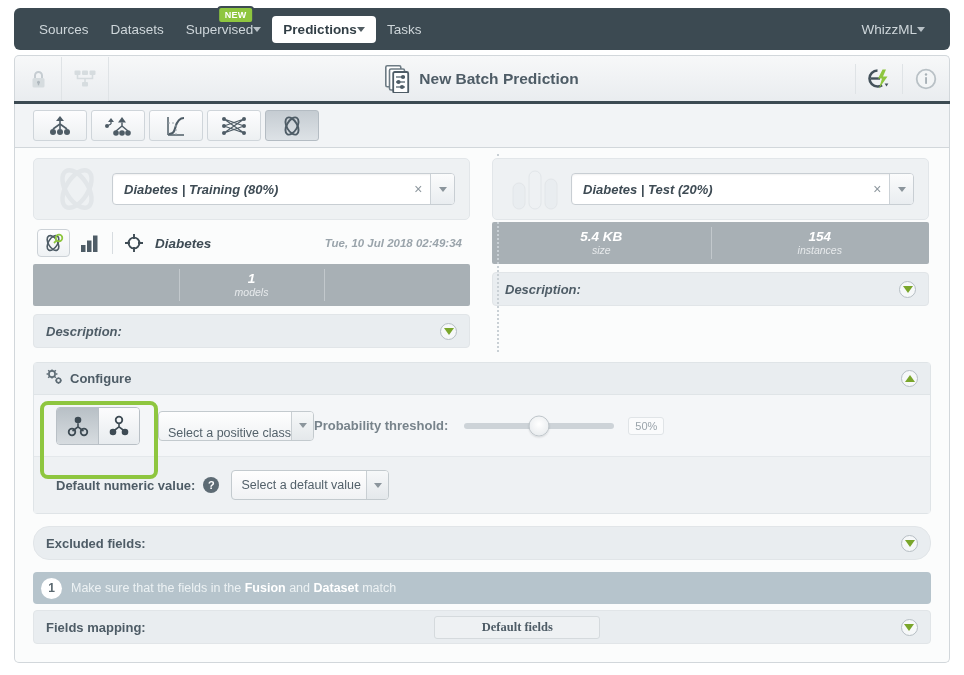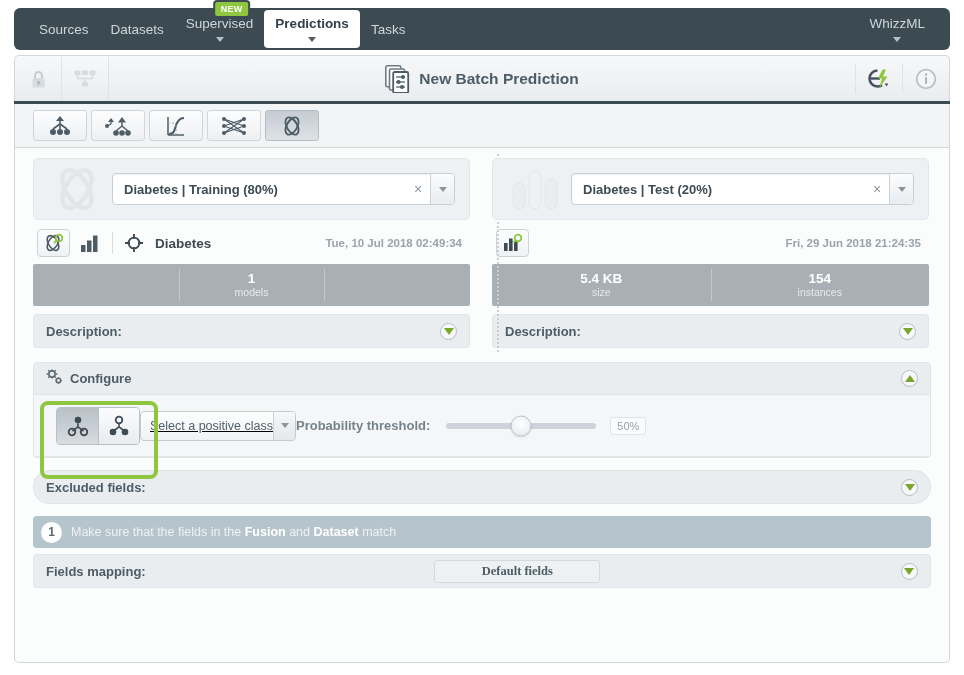--- a/index.html
+++ b/index.html
@@ -16,22 +16,22 @@
     position: absolute; left: 0; top: 0; width: 964px; height: 51px;
     background: #ffffff; padding: 8px 14px 0 14px;
   }
   .topnav {
     height: 42px; background: #3c4a52; border-radius: 6px;
     display: flex; align-items: center; padding: 0 14px;
     position: relative;
   }
   .nav-item {
     color: #ced6da; font-size: 13.5px; padding: 6px 11px;
-    display: flex; align-items: center; gap: 6px; cursor: pointer;
-    white-space: nowrap; position: relative; flex-direction: column;
+    display: flex; align-items: center; cursor: pointer;
+    white-space: nowrap; position: relative;
   }
   .nav-item.active {
     background: #ffffff; color: #323f46; border-radius: 4px;
     font-weight: bold;
   }
   .caret-down {
     width: 0; height: 0; border-left: 4px solid transparent;
     border-right: 4px solid transparent; border-top: 5px solid currentColor;
     display: inline-block; opacity: .85;
   }
@@ -89,21 +89,21 @@
   }
 
   
   .canvas {
     position: absolute; left: 14px; top: 148px; width: 936px; height: 515px;
     background: #fbfcfc; border: 1px solid #d2d7db; border-top: none;
     border-radius: 0 0 5px 5px; overflow: hidden;
   }
 
   
-  .panels { display: flex; padding: 10px 18px 0 18px; position: relative; }
+  .panels { display: flex; padding: 10px 18px 0 18px; position: relative; font-style: italic; }
   .panel { width: 437px; }
   .panel-divider {
     position: absolute; left: 482px; top: 6px; width: 0; height: 198px;
     border-left: 2px dotted #c9d0d5;
   }
 
   .sel-row {
     background: #eef1f3; border: 1px solid #e2e6e9; border-radius: 5px;
     height: 62px; display: flex; align-items: center; padding: 0 14px;
     position: relative; overflow: hidden;
@@ -208,23 +208,23 @@
     width: 41px; display: flex; align-items: center; justify-content: center;
     cursor: pointer;
     background: linear-gradient(to bottom,#fcfcfd,#e8ecef);
   }
   .seg-btn.on {
     background: linear-gradient(to bottom,#b8c0c6,#d7dce0);
   }
   .seg-btn + .seg-btn { border-left: 1px solid #b9c0c6; }
 
   .sel2 {
-    display: flex; height: 30px; width: 156px;
+    margin-left: 18px; display: flex; height: 30px; width: 156px;
     background: linear-gradient(to bottom,#fefefe,#f0f2f4);
-    border: 1px solid #c3cace; border-radius: 4px; align-items: center; text-decoration: underline;
+    border: 1px solid #c3cace; border-radius: 4px; align-items: flex-end;
   }
   .sel2-val { flex: 1; font-size: 12.5px; color: #53616a; padding-left: 9px;
               white-space: nowrap; }
   .sel2-arrow {
     width: 22px; height: 28px; border-left: 1px solid #c9cfd3;
     background: linear-gradient(to bottom,#f6f8f9,#e4e8eb);
     display: flex; align-items: center; justify-content: center;
     border-radius: 0 3px 3px 0; cursor: pointer;
   }
 
@@ -531,32 +531,20 @@
         </div>
         <div class="combo">
           <span class="combo-val">Diabetes | Test (20%)</span>
           <span class="combo-x">×</span>
           <span class="combo-arrow">
             <span class="arw"></span>
           </span>
         </div>
       </div>
 
-      <div class="meta-row">
-        <div class="meta-btn">
-          <svg width="22" height="20" viewBox="0 0 22 20">
-            <rect x="2" y="10" width="3.6" height="8" fill="#3e4b54"></rect>
-            <rect x="7" y="5.5" width="3.6" height="12.5" fill="#3e4b54"></rect>
-            <rect x="12" y="8" width="3.6" height="10" fill="#3e4b54"></rect>
-            <circle cx="16" cy="5" r="3.3" fill="none" stroke="#8ec63f" stroke-width="1.8"></circle>
-            <path d="M13.7 7.3L11.5 9.5" stroke="#8ec63f" stroke-width="1.8"></path>
-          </svg>
-        </div>
-        <span class="meta-date">Fri, 29 Jun 2018 21:24:35</span>
-      </div>
 
       <div class="stats">
         <div class="stat">
           <span class="stat-v">5.4 KB</span>
           <span class="stat-l">size</span>
         </div>
         <div class="stat">
           <span class="stat-v">154</span>
           <span class="stat-l">instances</span>
         </div>
@@ -620,20 +608,30 @@
 
         <span class="prob-lbl">Probability threshold:</span>
 
         <div class="slider">
           <span class="slider-knob"></span>
         </div>
 
         <span class="slider-val">50%</span>
       </div>
 
+      <div class="cfg-row2">
+        <span class="dnv-lbl">Default numeric value:</span>
+        <span class="help-dot">?</span>
+        <div class="sel3">
+          <span class="sel2-val">Select a default value</span>
+          <span class="sel2-arrow">
+            <span class="arw"></span>
+          </span>
+        </div>
+      </div>
     </div>
   </div>
 
   <div class="bar-row">
     <span class="desc-lbl">Excluded fields:</span>
     <span class="toggle-circle">
       <span class="tri-down"></span>
     </span>
   </div>
 

